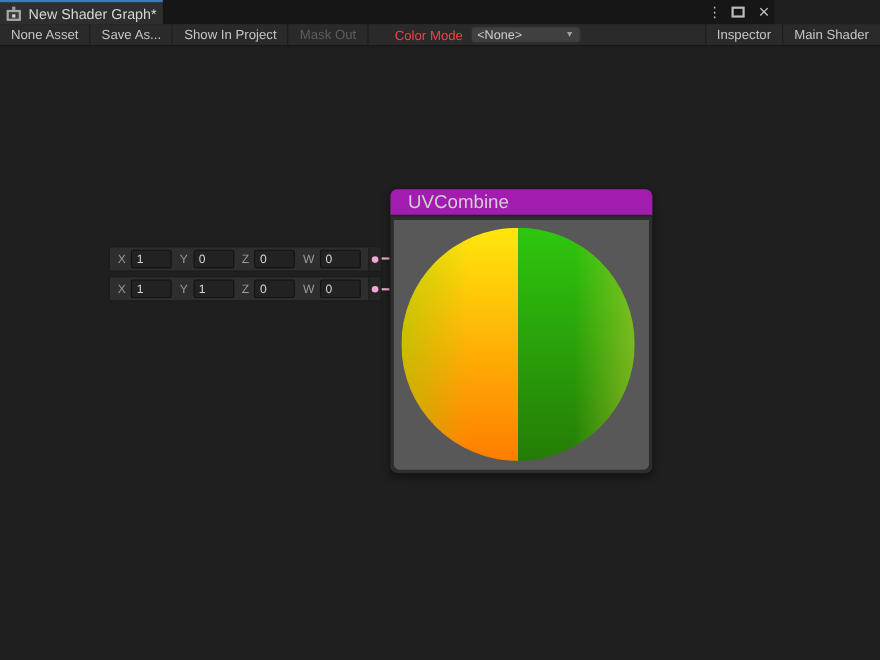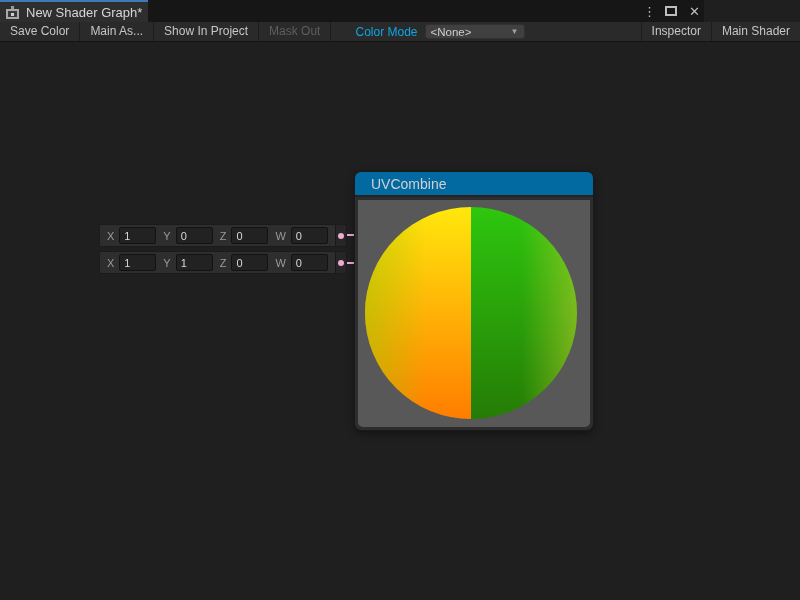--- a/index.html
+++ b/index.html
@@ -40,21 +40,21 @@
     background: #2a2a2a; border-bottom: 1px solid #141414;
     display: flex; align-items: center;
     font-size: 12px; color: #c6c6c6; white-space: nowrap;
   }
   .tb-btn {
     height: 19px; line-height: 19px; padding: 0 10px;
     border-right: 1px solid #1d1d1d; cursor: pointer;
   }
   .tb-btn.left-div { border-left: 1px solid #1d1d1d; border-right: none; }
   .tb-btn.disabled { color: #5e5e5e; cursor: default; }
-  .tb-label { margin-left: 24px; padding-right: 7px; color: #0ea5e9; }
+  .tb-label { margin-left: 24px; padding-right: 7px; color: #ef4444; }
   .tb-dropdown {
     width: 100px; height: 15px; background: #404040; border-radius: 3px;
     border: 1px solid #303030;
     display: flex; align-items: center; justify-content: space-between;
     padding: 0 5px; color: #cecece; font-size: 11.5px; cursor: pointer;
   }
   .tb-dropdown .arrow { font-size: 8px; color: #a0a0a0; }
   .tb-right { margin-left: auto; display: flex; height: 19px; }
 
   
@@ -87,24 +87,24 @@
   .vec-port-dot { width: 6px; height: 6px; border-radius: 50%; background: #f0a8d4; }
 
   
   .node {
     position: absolute; left: 355px; top: 129px; width: 238px;
     border-radius: 6px; background: #2d2d2d;
     box-shadow: 0 0 0 1px #191919, 0 3px 8px rgba(0,0,0,0.45);
     cursor: default;
   }
   .node-title {
-    height: 25px; background: #0369a1; border-radius: 6px 6px 0 0;
+    height: 25px; background: #a21caf; border-radius: 6px 6px 0 0;
     border-bottom: 2px solid #232323;
     display: flex; align-items: center; padding-left: 16px;
-    color: #d0d0d0; font-size: 14px;
+    color: #d0d0d0; font-size: 17px;
   }
   .node-ports { display: flex; height: 65px; }
   .node-inputs { flex: 1; background: #3d3d3d; }
   .node-outputs { width: 74px; background: #2d2d2d; border-left: 1px solid #242424; }
   .port-row { height: 28px; display: flex; align-items: center; }
   .port-row.first { margin-top: 6px; }
   .port-circle {
     width: 7px; height: 7px; border-radius: 50%;
     border: 2px solid #f0a8d4; background: #2c2c2c;
     margin: 0 8px 0 7px; flex: none; cursor: crosshair;
@@ -151,22 +151,22 @@
       <span class="tab-title">New Shader Graph*</span>
     </div>
     <div class="win-controls">
       <span class="win-menu">⋮</span>
       <span class="win-max"></span>
       <span class="win-close">✕</span>
     </div>
   </div>
 
   <div class="toolbar">
-    <div class="tb-btn">Save Color</div>
-    <div class="tb-btn">Main As...</div>
+    <div class="tb-btn">None Asset</div>
+    <div class="tb-btn">Save As...</div>
     <div class="tb-btn">Show In Project</div>
     <div class="tb-btn disabled">Mask Out</div>
     <div class="tb-label">Color Mode</div>
     <div class="tb-dropdown">
       <span>&lt;None&gt;</span>
       <span class="arrow">▼</span>
     </div>
     <div class="tb-right">
       <div class="tb-btn left-div">Inspector</div>
       <div class="tb-btn left-div" style="border-right:none;">Main Shader</div>

